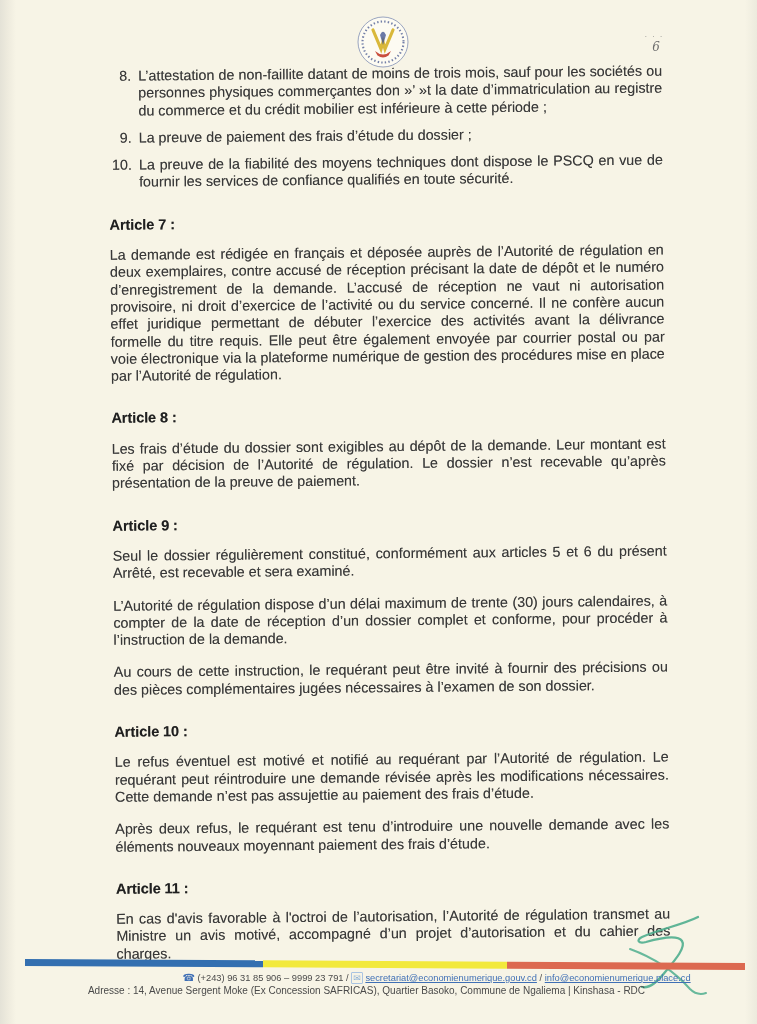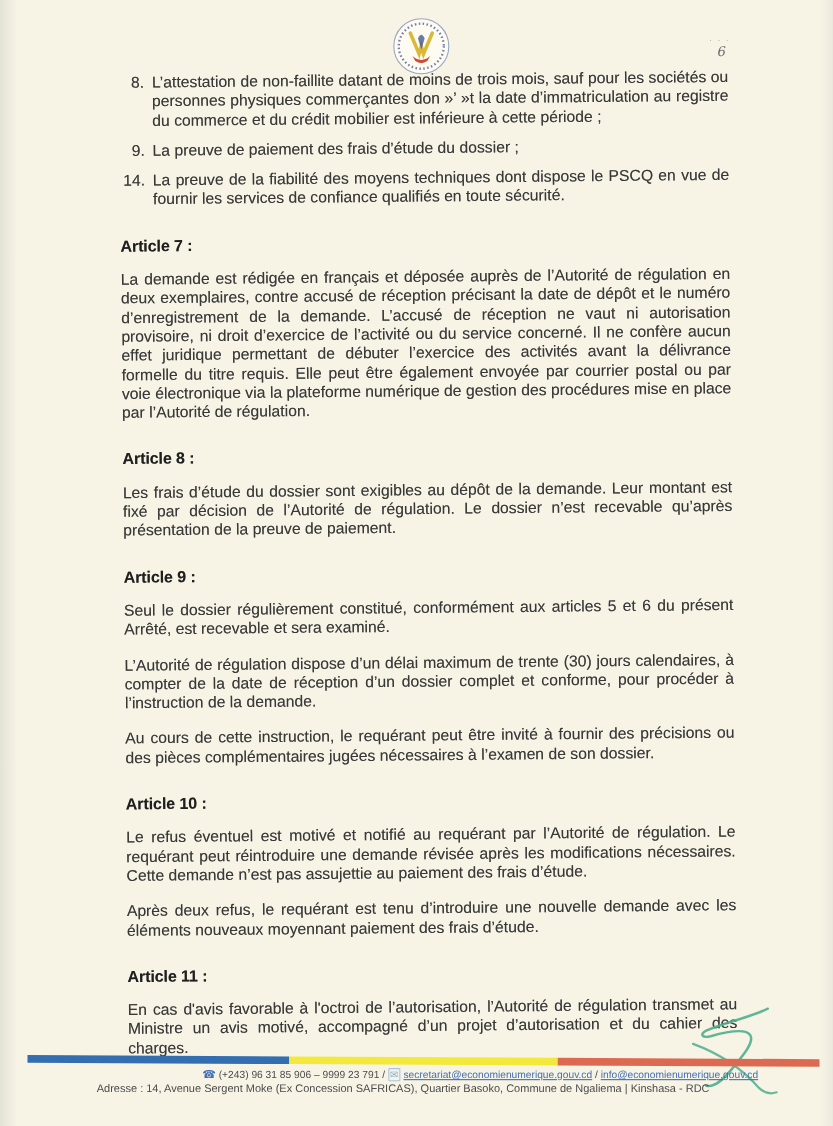--- a/index.html
+++ b/index.html
@@ -94,21 +94,21 @@
   <main class="content">
     <div class="req">
       <span class="num">8.</span>
       <p class="txt">L’attestation de non-faillite datant de moins de trois mois, sauf pour les sociétés ou personnes physiques commerçantes don »’ »t la date d’immatriculation au registre du commerce et du crédit mobilier est inférieure à cette période ;</p>
     </div>
     <div class="req">
       <span class="num">9.</span>
       <p class="txt">La preuve de paiement des frais d’étude du dossier ;</p>
     </div>
     <div class="req">
-      <span class="num">14.</span>
+      <span class="num">10.</span>
       <p class="txt">La preuve de la fiabilité des moyens techniques dont dispose le PSCQ en vue de fournir les services de confiance qualifiés en toute sécurité.</p>
     </div>
 
     <h3 class="art">Article 7 :</h3>
     <p class="body">La demande est rédigée en français et déposée auprès de l’Autorité de régulation en deux exemplaires, contre accusé de réception précisant la date de dépôt et le numéro d’enregistrement de la demande. L’accusé de réception ne vaut ni autorisation provisoire, ni droit d’exercice de l’activité ou du service concerné. Il ne confère aucun effet juridique permettant de débuter l’exercice des activités avant la délivrance formelle du titre requis. Elle peut être également envoyée par courrier postal ou par voie électronique via la plateforme numérique de gestion des procédures mise en place par l’Autorité de régulation.</p>
 
     <h3 class="art">Article 8 :</h3>
     <p class="body">Les frais d’étude du dossier sont exigibles au dépôt de la demande. Leur montant est fixé par décision de l’Autorité de régulation. Le dossier n’est recevable qu’après présentation de la preuve de paiement.</p>
 
     <h3 class="art">Article 9 :</h3>
@@ -135,18 +135,18 @@
       <span class="y" style="background: rgb(242, 233, 60);"></span>
       <span class="r" style="background: rgb(220, 105, 81);"></span>
     </div>
     <div class="ftext">
       <div class="l1">
         <span class="phone-ic">☎</span>
         <span>(+243) 96 31 85 906 – 9999 23 791 /</span>
         <span class="mail-ic">✉</span>
         <a href="#">secretariat@economienumerique.gouv.cd</a>
         <span>/</span>
-        <a href="#">info@economienumerique.gouv.cd</a>
+        <a href="#">info@economienumerique.place.cd</a>
       </div>
       <div class="l2">Adresse : 14, Avenue Sergent Moke (Ex Concession SAFRICAS), Quartier Basoko, Commune de Ngaliema  |  Kinshasa - RDC</div>
     </div>
   </footer>
 </div>
 
 </body></html>

